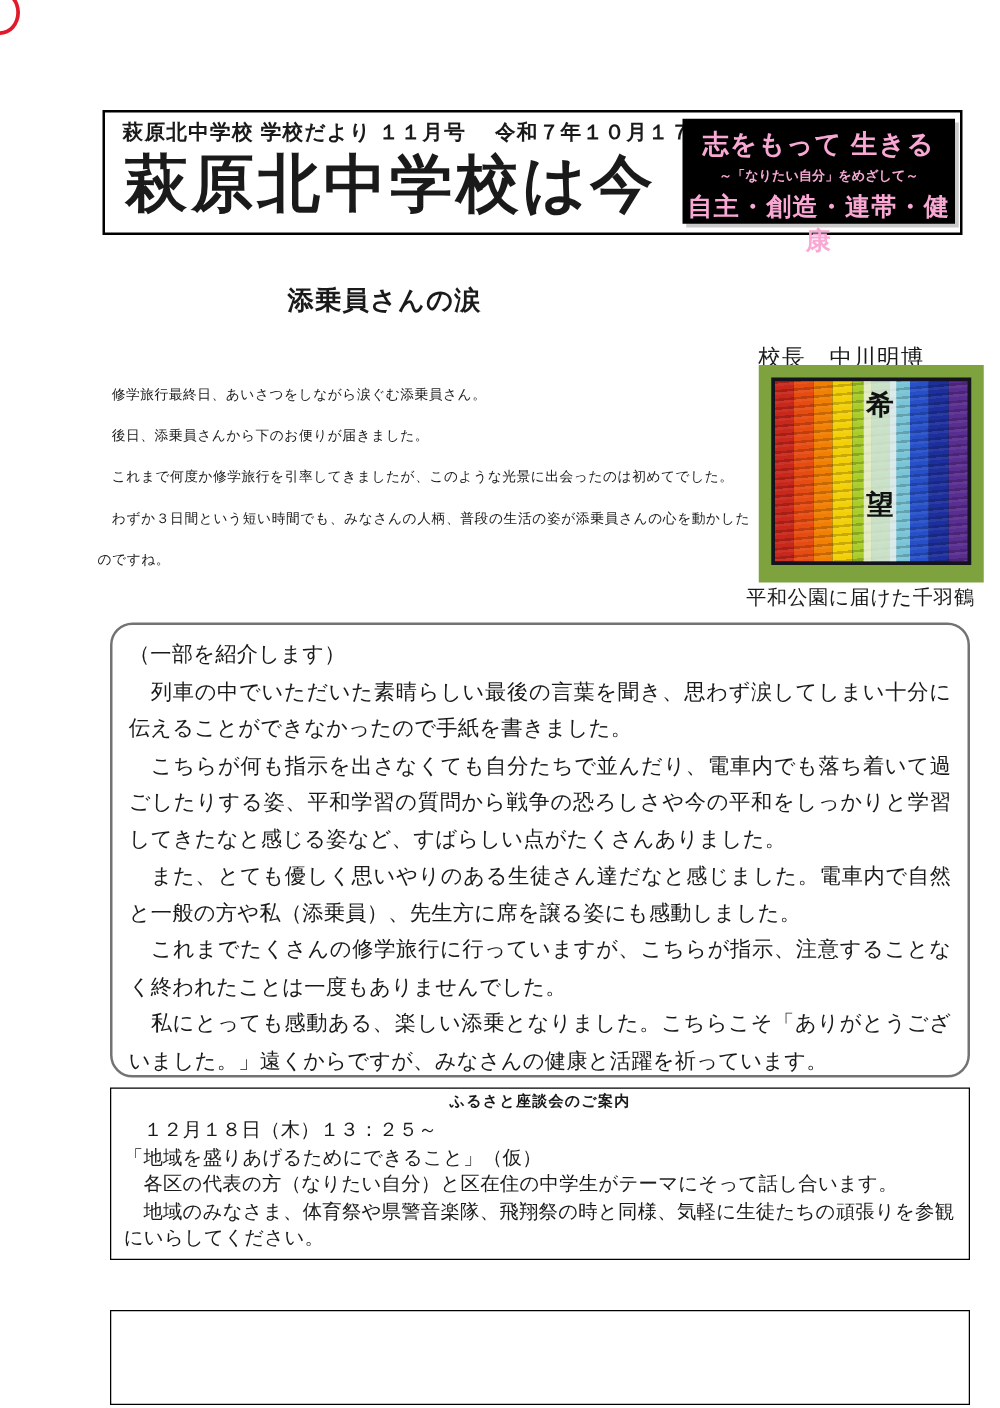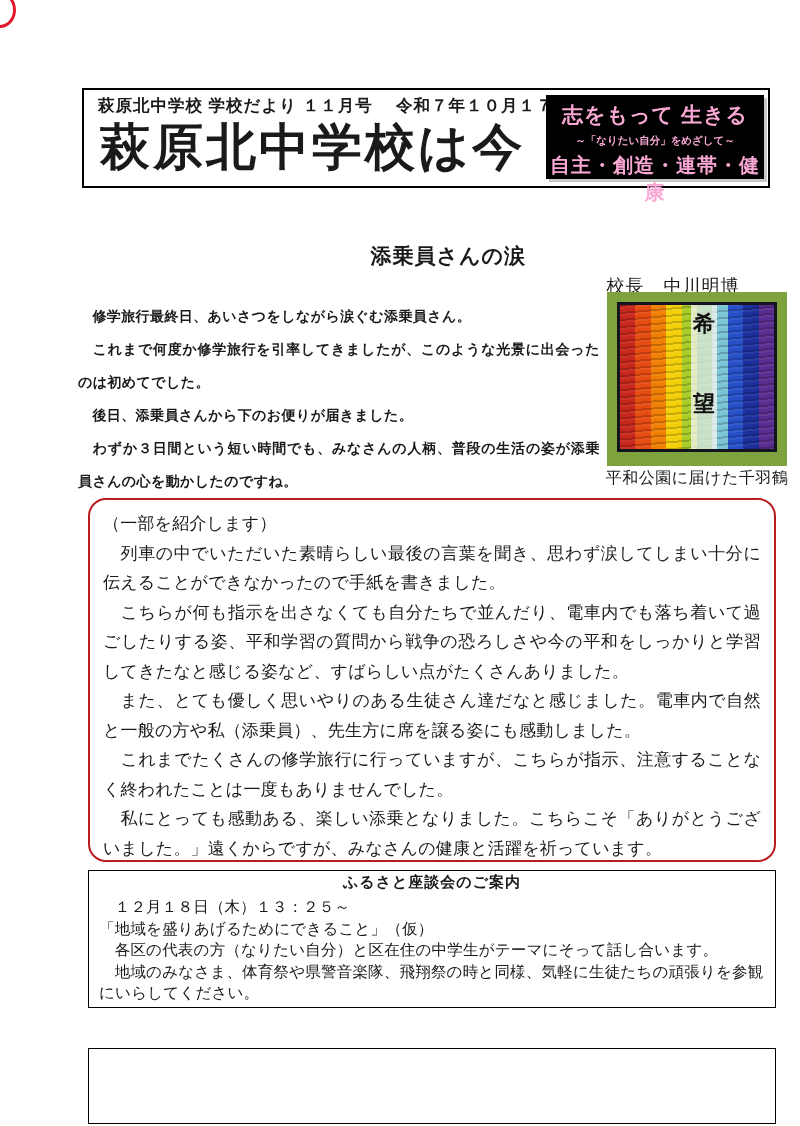--- a/index.html
+++ b/index.html
@@ -32,21 +32,21 @@
   .motto-box{
     position:absolute;right:4px;top:5px;width:218px;height:84px;
     background:#000;color:#f9a8d4;text-align:center;box-sizing:border-box;
     padding-top:6px;box-shadow:3px 3px 0 #c9c9c9;
   }
   .motto1{font-family:var(--sans);font-size:21px;font-weight:800;letter-spacing:1px;}
   .motto2{font-family:var(--sans);font-size:10.5px;font-weight:700;margin-top:5px;letter-spacing:0;}
   .motto3{font-family:var(--sans);font-size:20px;font-weight:800;margin-top:4px;letter-spacing:1px;}
   
   .article-heading{
-    position:absolute;left:230px;top:226px;width:280px;margin:16px;text-align:right;
+    position:absolute;left:230px;top:226px;width:280px;margin:0;text-align:left;
     font-family:var(--sans);font-size:21px;font-weight:800;letter-spacing:1px;
   }
   .byline{
     position:absolute;left:560px;top:274px;width:226px;text-align:center;
     font-size:18px;letter-spacing:1px;white-space:nowrap;
   }
   .photo{
     position:absolute;left:607px;top:292px;width:180px;height:174px;margin:0;
     background:#7da23e;box-sizing:border-box;padding:10px 10px 14px 10px;
   }
@@ -66,44 +66,44 @@
     position:absolute;left:50%;top:3px;bottom:3px;width:26px;margin-left:-6px;
     background:rgba(245,245,240,0.78);display:flex;flex-direction:column;align-items:center;
     z-index:2;
   }
   .kanji-strip span{
     font-family:var(--serif);font-weight:800;font-size:22px;color:#111;line-height:1;
   }
   .kanji-top{margin-top:8px;}
   .kanji-bottom{margin-top:58px;}
   .photo-caption{
-    position:absolute;left:597px;top:468px;width:200px;text-align:center;
+    position:absolute;left:597px;top:468px;width:200px;text-align:left;
     font-size:16px;letter-spacing:0.5px;white-space:nowrap;
   }
   .body-text{
     position:absolute;left:78px;top:300px;width:522px;
-    font-size:14px;line-height:33px;text-align:justify;letter-spacing:0.4px;font-weight:bold;
+    font-size:11px;line-height:33px;text-align:justify;letter-spacing:0.4px;
   }
   .body-text p{margin:0;}
   
   .letter-box{
     position:absolute;left:88px;top:498px;width:688px;height:364px;
-    border:2px solid #b91c1c;border-radius:18px;box-sizing:border-box;
+    border:2px solid #737373;border-radius:18px;box-sizing:border-box;
     padding:9px 13px;background:#fff;
   }
   .letter-box p{
     margin:0;font-size:17px;line-height:29.5px;text-align:justify;letter-spacing:0.2px;
   }
   
   .zadankai-box{
     position:absolute;left:88px;top:870px;width:688px;height:138px;
     border:1.5px solid #000;box-sizing:border-box;padding:2px 10px;background:#fff;
   }
   .zadankai-title{
-    text-align:center;font-family:var(--sans);font-size:15px;font-weight:800;
+    text-align:center;font-family:var(--sans);font-size:12px;font-weight:800;
     letter-spacing:1px;margin:0 0 4px 0;
   }
   .zadankai-box p{margin:0;font-size:15.5px;line-height:21.5px;letter-spacing:0.2px;}
   
   .footer-label{
     position:absolute;left:95px;top:1028px;font-size:15.5px;letter-spacing:0.3px;white-space:nowrap;margin-top:35px;
   }
   .password-box{
     position:absolute;left:88px;top:1048px;width:688px;height:76px;
     border:1.5px solid #000;box-sizing:border-box;background:#fff;
@@ -148,22 +148,22 @@
         <span class="kanji-top">希</span>
         <span class="kanji-bottom">望</span>
       </div>
     </div>
   </figure>
 
   <div class="photo-caption">平和公園に届けた千羽鶴</div>
 
   <div class="body-text">
     <p>　修学旅行最終日、あいさつをしながら涙ぐむ添乗員さん。</p>
+    <p>　後日、添乗員さんから下のお便りが届きました。</p>
     <p>　これまで何度か修学旅行を引率してきましたが、このような光景に出会ったのは初めてでした。</p>
-    <p>　後日、添乗員さんから下のお便りが届きました。</p>
     <p>　わずか３日間という短い時間でも、みなさんの人柄、普段の生活の姿が添乗員さんの心を動かしたのですね。</p>
   </div>
 
   <div class="letter-box">
     <p>（一部を紹介します）</p>
     <p>　列車の中でいただいた素晴らしい最後の言葉を聞き、思わず涙してしまい十分に伝えることができなかったので手紙を書きました。</p>
     <p>　こちらが何も指示を出さなくても自分たちで並んだり、電車内でも落ち着いて過ごしたりする姿、平和学習の質問から戦争の恐ろしさや今の平和をしっかりと学習してきたなと感じる姿など、すばらしい点がたくさんありました。</p>
     <p>　また、とても優しく思いやりのある生徒さん達だなと感じました。電車内で自然と一般の方や私（添乗員）、先生方に席を譲る姿にも感動しました。</p>
     <p>　これまでたくさんの修学旅行に行っていますが、こちらが指示、注意することなく終われたことは一度もありませんでした。</p>
     <p>　私にとっても感動ある、楽しい添乗となりました。こちらこそ「ありがとうございました。」遠くからですが、みなさんの健康と活躍を祈っています。</p>

